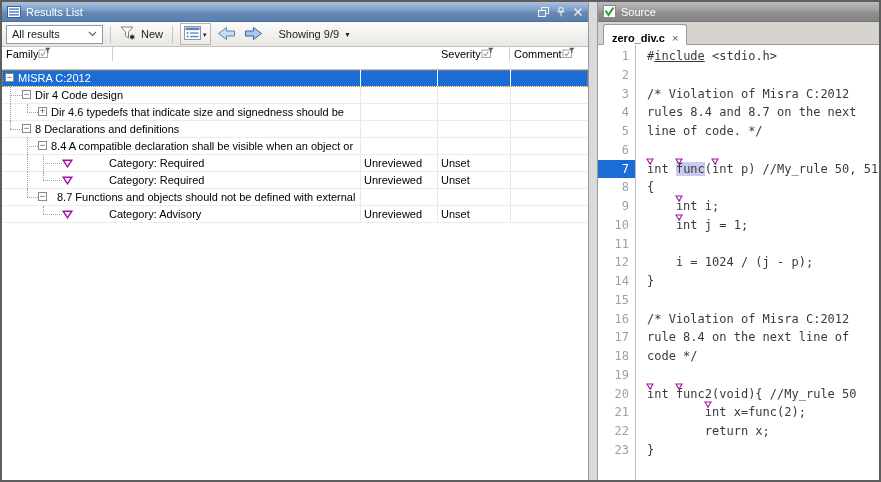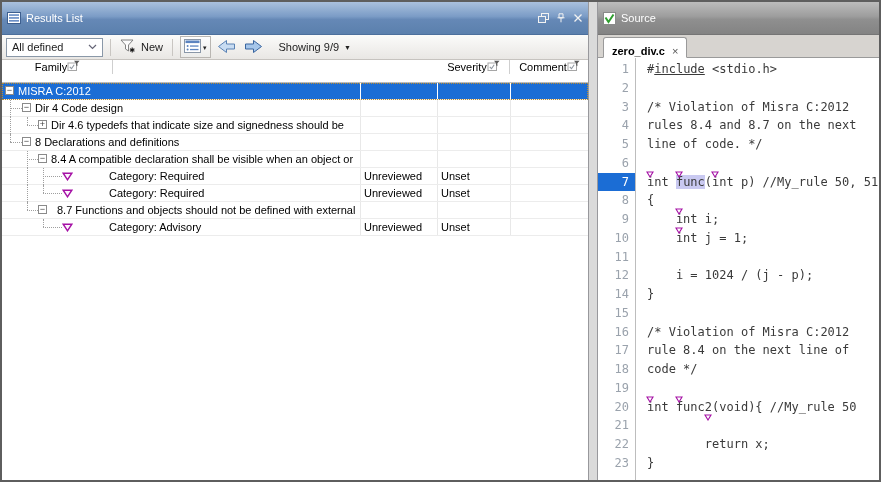--- a/index.html
+++ b/index.html
@@ -13,21 +13,21 @@
     overflow: hidden;
   }
 
   .pane { display: flex; flex-direction: column; background: #fff; }
   .pane.left  { width: 587px; border-right: 1px solid #98989c; }
   .splitter   { width: 8px; background: #dadada; }
   .pane.right { flex: 1; border-left: 1px solid #98989c; }
 
   
   .titlebar {
-    height: 33px; flex: none;
+    height: 20px; flex: none;
     display: flex; align-items: center; gap: 5px;
     padding: 0 5px; color: #fff; font-size: 11px;
   }
   .titlebar.active {
     background: linear-gradient(#aac1de, #7b9cc6 45%, #6588b6 55%, #5b80ad);
     border-bottom: 1px solid #4c6f9c;
   }
   .titlebar.inactive {
     background: linear-gradient(#bcbcbc, #9d9d9d 45%, #8f8f8f 55%, #838383);
     border-bottom: 1px solid #757575;
@@ -61,21 +61,21 @@
   .showing { display: flex; align-items: center; gap: 5px; margin-left: 10px; }
 
   
   .grid-header {
     position: relative; height: 23px; flex: none;
     background: #fff; border-bottom: 1px solid #bdbdbd;
     font-size: 11px; color: #000;
   }
   .hcell {
     position: absolute; top: 0; height: 14px;
-    display: flex; align-items: center; justify-content: center;
+    display: flex; align-items: center; justify-content: flex-start;
     padding: 0 3px 0 4px; border-right: 1px solid #cfcfcf;
   }
   .hcell.last { border-right: none; }
   .grid-body { position: relative; flex: 1; background: #fff; overflow: hidden; font-size: 11px; }
   .vline { position: absolute; top: 0; width: 1px; background: #e8e8e8; }
   .trow { position: absolute; left: 0; width: 586px; height: 17px; border-bottom: 1px solid #ececec; }
   .trow.sel {
     background: var(--sel, #1b6dd5); color: #fff;
     outline: 1px dotted #bd8d2f; outline-offset: -1px;
   }
@@ -154,21 +154,21 @@
         <span>
           <svg width="10" height="10" viewBox="0 0 10 10">
               <path d="M1.5 1.5 L8.5 8.5 M8.5 1.5 L1.5 8.5" stroke="#f2f2f2" stroke-width="1.3"></path>
             </svg>
         </span>
       </span>
     </div>
 
     <div class="toolbar">
       <div class="combo">
-        <span>All defined</span>
+        <span>All results</span>
         <span class="chev">
           <svg width="9" height="6" viewBox="0 0 9 6">
               <path d="M1 1 L4.5 4.5 L8 1" fill="none" stroke="#667" stroke-width="1.2"></path>
             </svg>
         </span>
       </div>
       <div class="tbsep"></div>
       <div class="tbtn">
         <span>
           <svg width="17" height="16" viewBox="0 0 17 16">
@@ -444,21 +444,21 @@
         <div class="cl">
           <span class="ln">20</span>
           <span class="ct"><span>int func2(void){ //My_rule 50</span><span class="marker" style="left: calc(0ch - 1px);"><svg width="8" height="7" viewBox="0 0 8 7">
                 <path d="M1 1 L7 1 L4 6 Z" fill="none" stroke="#a511a5" stroke-width="1.1"></path>
               </svg></span><span class="marker" style="left: calc(4ch - 1px);"><svg width="8" height="7" viewBox="0 0 8 7">
                 <path d="M1 1 L7 1 L4 6 Z" fill="none" stroke="#a511a5" stroke-width="1.1"></path>
               </svg></span></span>
         </div>
         <div class="cl">
           <span class="ln">21</span>
-          <span class="ct"><span class="marker" style="left: calc(8ch - 1px);"><svg width="8" height="7" viewBox="0 0 8 7">
+          <span class="ct"><span>        int x=func(2);</span><span class="marker" style="left: calc(8ch - 1px);"><svg width="8" height="7" viewBox="0 0 8 7">
                 <path d="M1 1 L7 1 L4 6 Z" fill="none" stroke="#a511a5" stroke-width="1.1"></path>
               </svg></span></span>
         </div>
         <div class="cl">
           <span class="ln">22</span>
           <span class="ct"><span>        return x;</span></span>
         </div>
         <div class="cl">
           <span class="ln">23</span>
           <span class="ct"><span>}</span></span>

